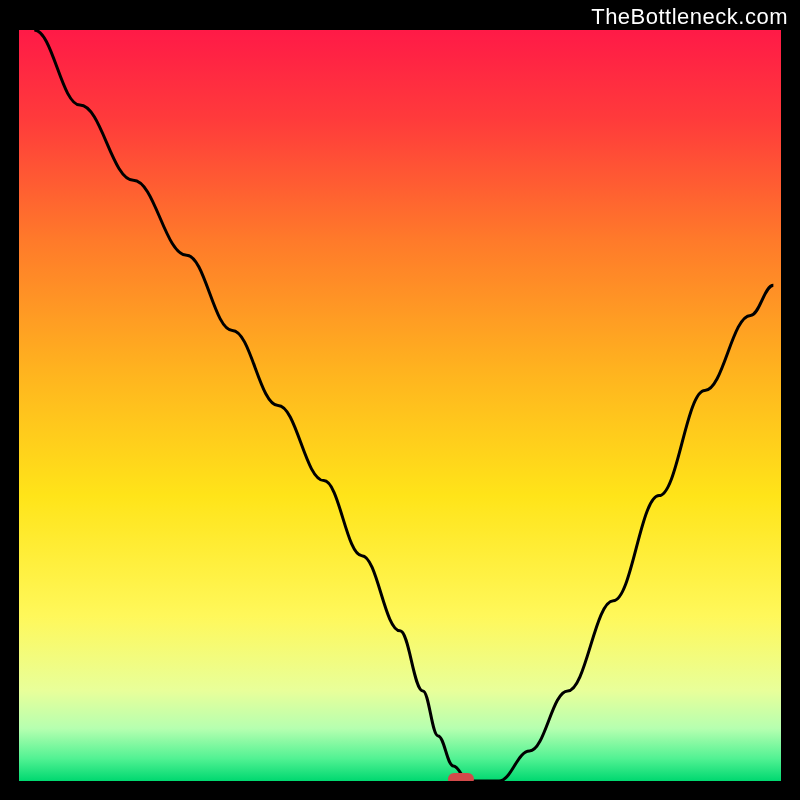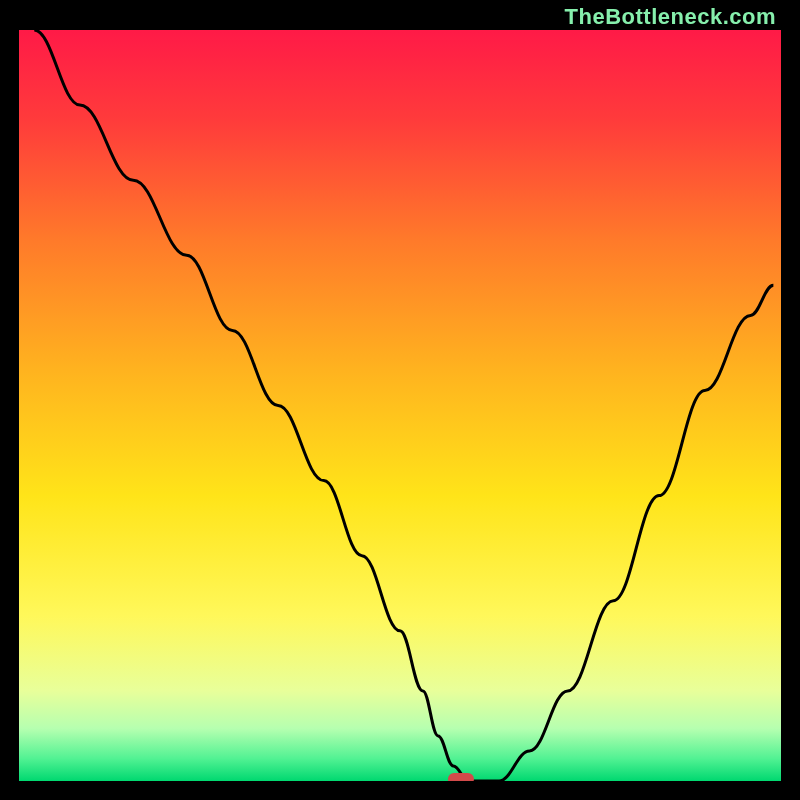--- a/index.html
+++ b/index.html
@@ -13,25 +13,25 @@
   }
   .frame {
     position: relative;
     width: 800px;
     height: 800px;
     background: #000;
   }
   .watermark {
     position: absolute;
     top: 4px;
-    right: 24px;
-    color: #86efac;
+    right: 12px;
+    color: #ffffff;
     font-size: 22px;
     letter-spacing: 0.5px;
-    font-weight: 700;
+    font-weight: 400;
     z-index: 10;
   }
   .plot-wrap {
     position: absolute;
     left: 19px;
     top: 30px;
     width: 762px;
     height: 751px;
   }
   svg { display: block; }

